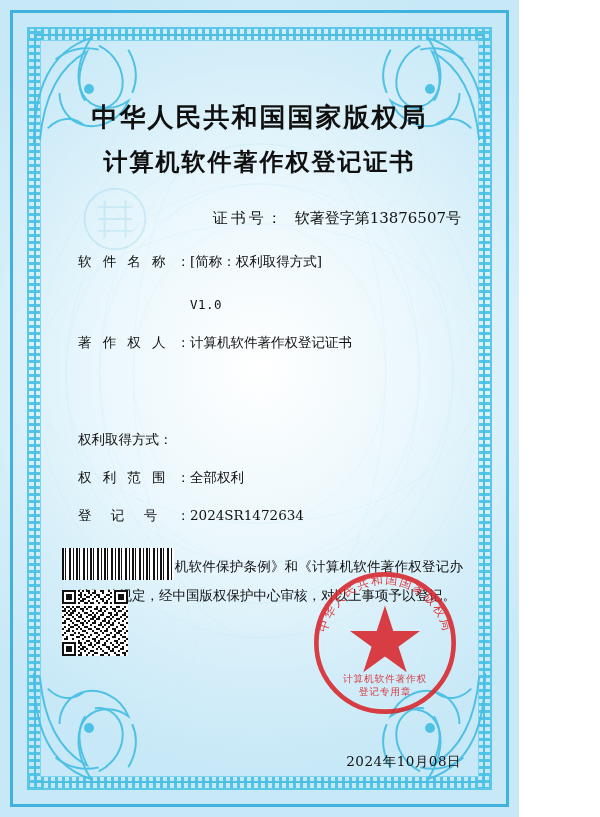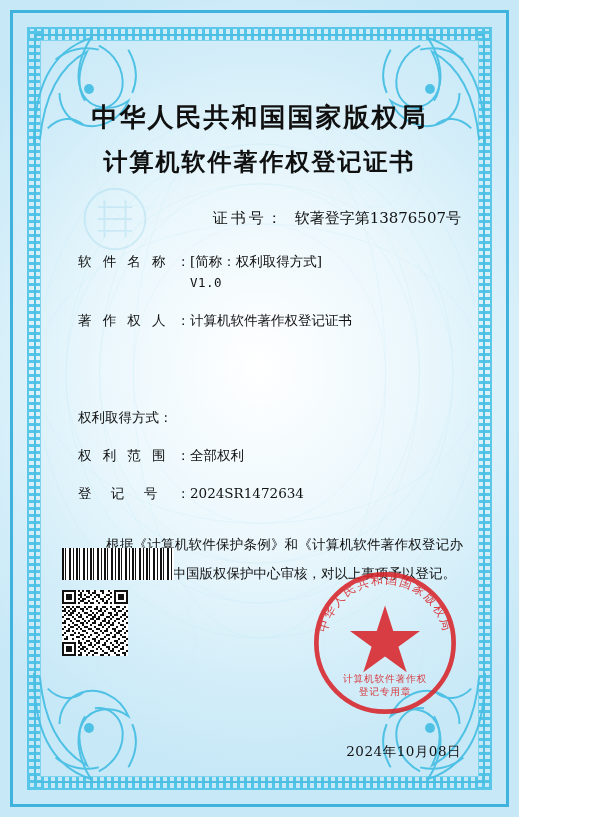--- a/index.html
+++ b/index.html
@@ -156,21 +156,21 @@
     flex: 0 0 112px;
     white-space: nowrap;
   }
   .field-label.spaced {
     display: flex;
     justify-content: space-between;
   }
   .field-label.spaced span { display: inline-block; }
   .field-value { flex: 1 1 auto; }
   .field-value .sub { display: block; }
-  .field-value .ver { display: block; font-family: "DejaVu Sans Mono","Liberation Mono",monospace; font-size: 12.5px; letter-spacing: .5px;}
+  .field-value .ver { display: block; font-family: "DejaVu Sans Mono","Liberation Mono",monospace; font-size: 12.5px; letter-spacing: .5px; margin-top: 22px;}
 
   .gap-big { height: 58px; }
 
   .paragraph {
     margin-top: 26px;
     padding-left: 26px;
     padding-right: 4px;
     font-family: "DejaVu Serif", "Liberation Serif", serif;
     font-size: 13.5px;
     line-height: 2.1;
@@ -206,21 +206,21 @@
     bottom: 96px;
     width: 156px;
     height: 156px;
     opacity: .88;
   }
   .seal svg { width: 100%; height: 100%; display: block; }
 
   .issue-date {
     position: absolute;
     right: 58px;
-    bottom: 56px;
+    bottom: 46px;
     font-family: "DejaVu Serif", "Liberation Serif", serif;
     font-size: 13.5px;
     color: #111;
     letter-spacing: .5px;
   }
 </style>
 </head>
 <body>
 
 <div class="certificate">

